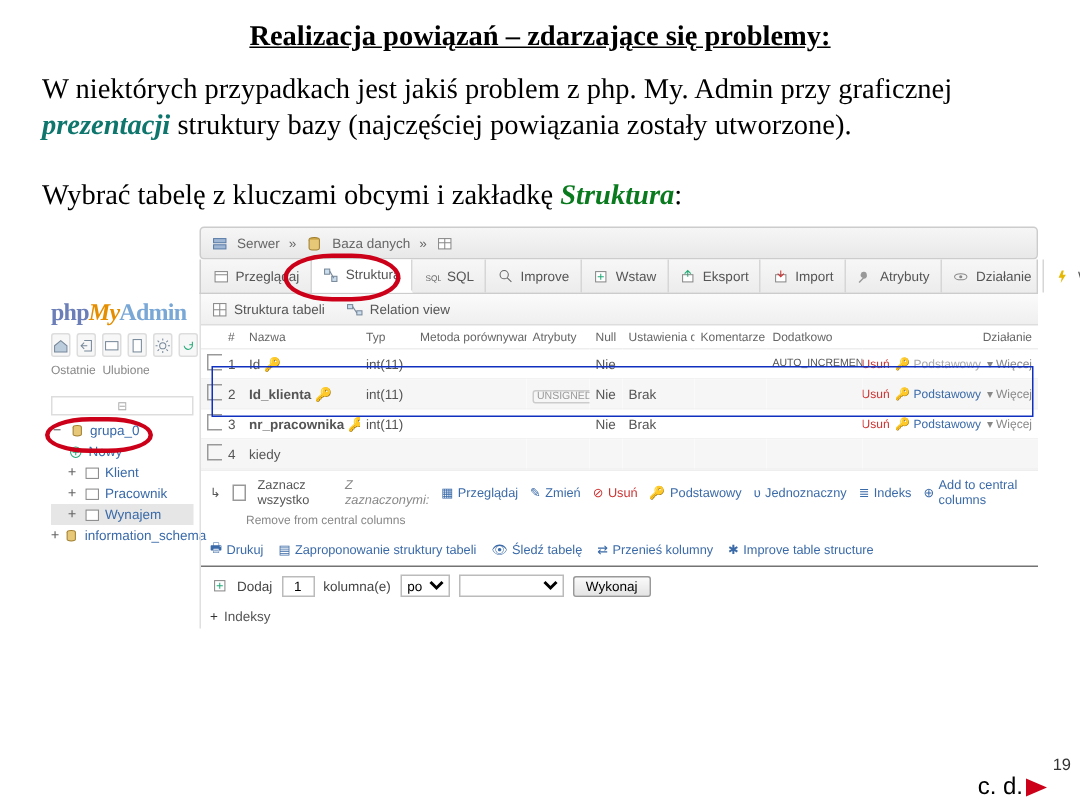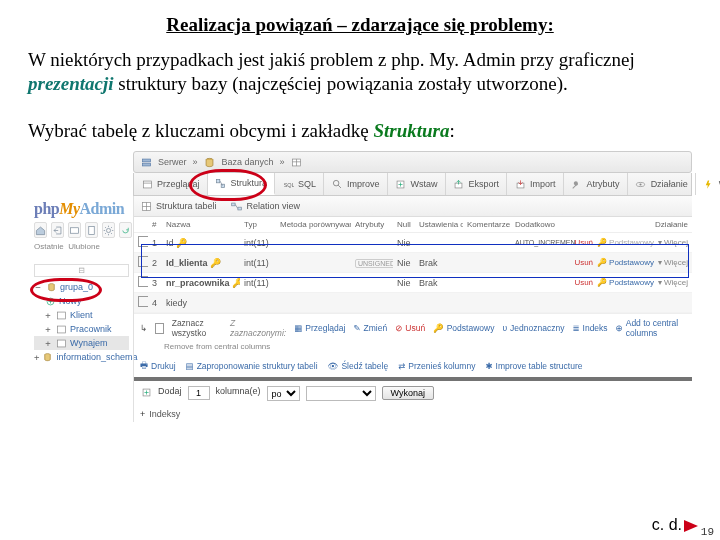--- a/index.html
+++ b/index.html
@@ -122,43 +122,43 @@
   }
   .below-row .act { display: inline-flex; align-items: center; gap: 3px; color: #3a6aa8; }
 
   .below2 {
     display: flex; align-items: center; gap: 10px;
     padding: 4px 6px; font-size: 8.5px; color: #555;
   }
   .below2 .act { display: inline-flex; align-items: center; gap: 3px; color: #3a6aa8; }
 
   .addrow {
-    display: flex; align-items: flex-start; gap: 6px;
+    display: flex; align-items: center; gap: 6px;
     padding: 5px 6px; font-size: 9px; color: #444;
-    border-top: 4px solid #737373;
+    border-top: 1px solid #737373;
   }
   .ti { border: 1px solid #bbb; background: #fff; font-size: 9px; padding: 1px 3px; height: 14px; box-sizing: border-box; font-family: inherit; }
   .sel { border: 1px solid #bbb; background: #fff; font-size: 9px; height: 15px; }
   .btn {
     border: 1px solid #999; background: linear-gradient(#fafafa,#e4e4e4);
     font-size: 9px; padding: 1px 8px; border-radius: 2px; cursor: pointer;
   }
 
   .indexes {
     padding: 3px 6px; font-size: 9px; color: #555;
     display: flex; align-items: center; gap: 4px;
   }
 
   .footer {
     position: absolute; bottom: 6px; right: 22px;
     font-family: Arial, sans-serif; font-size: 16px; color: #000;
   }
   .pg {
-    position: absolute; bottom: 2px; right: 6px;
-    font-family: Liberation Mono, monospace; font-size: 11px; color: #333;
+    position: absolute; bottom: 24px; right: 6px;
+    font-family: Liberation Sans, sans-serif; font-size: 11px; color: #333;
   }
   .red-arrow-r {
     display: inline-block; width: 0; height: 0; vertical-align: middle;
     border-top: 6px solid transparent; border-bottom: 6px solid transparent;
     border-left: 14px solid #cc0018; margin-left: 2px;
   }
   .blue-box {
     position: absolute;
     border: 1.5px solid #1030c0;
     pointer-events: none;

